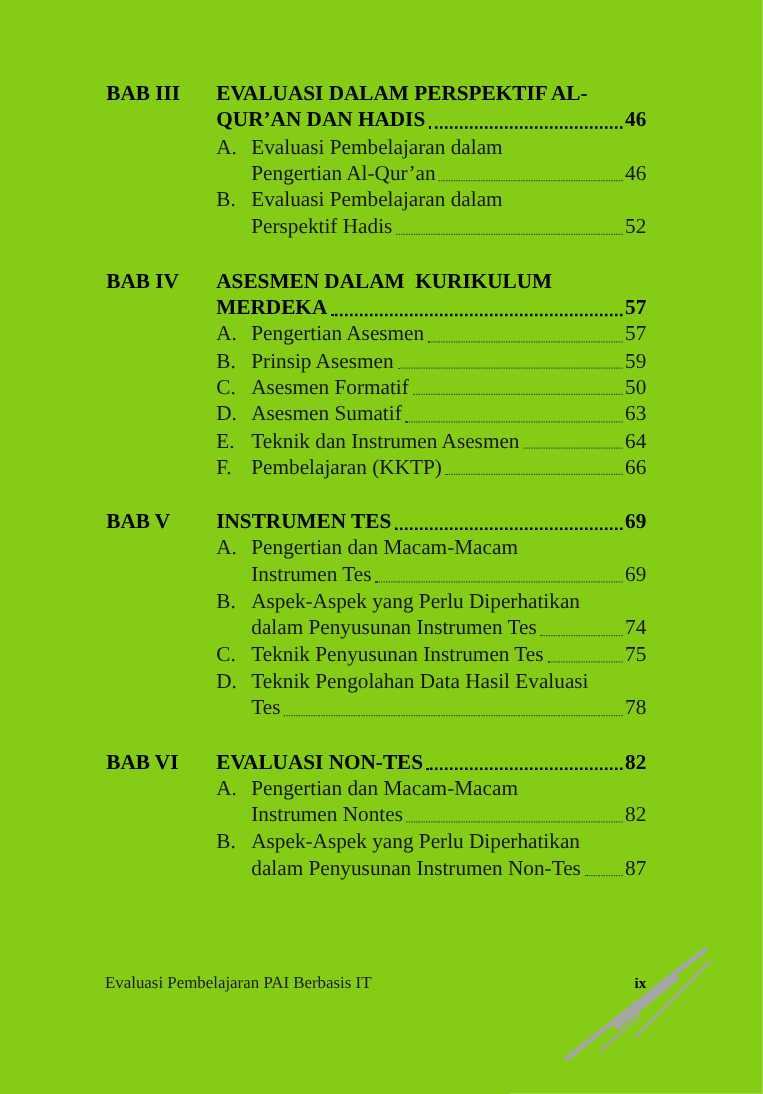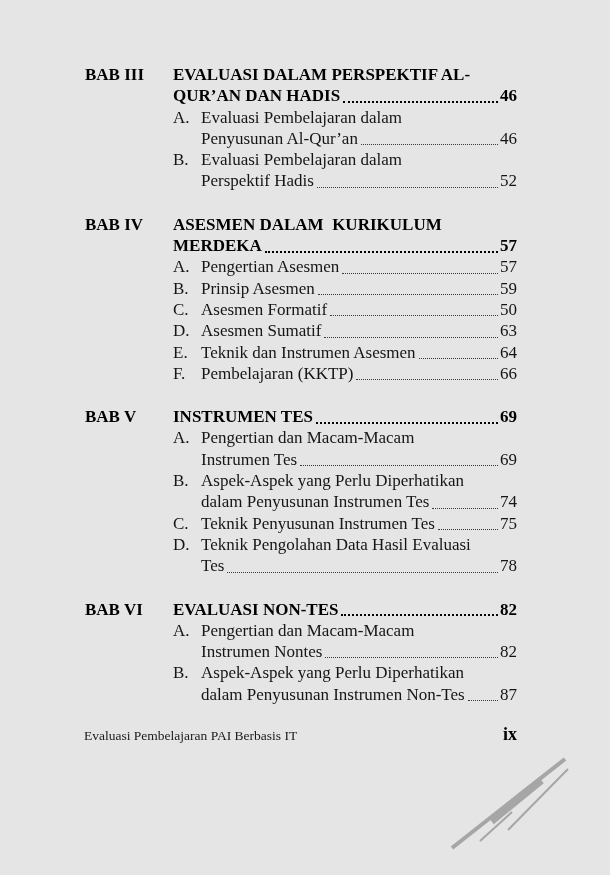--- a/index.html
+++ b/index.html
@@ -4,21 +4,21 @@
 <style>
   * { margin: 0; padding: 0; box-sizing: border-box; }
   html, body { width: 610px; height: 875px; }
   body {
     background: #ffffff;
     font-family: "Liberation Serif", "DejaVu Serif", serif;
     color: #151515;
     position: relative;
     overflow: hidden;
   }
-  .page { position: absolute; inset: 0; background: #e5e5e5; }
+  .page { position: absolute; inset: 0; background: #84cc16; }
 
   .toc {
     position: absolute;
     top: 64px;
     left: 85px;
     width: 432px;
     font-size: 17px;
     line-height: 21.3px;
   }
   .chapter + .chapter { margin-top: 22px; }
@@ -34,30 +34,30 @@
     margin: 0 2px 4px 3px;
     border-bottom: 1.6px dotted #3c3c3c;
   }
   .line.bold .leader { border-bottom: 2.2px dotted #000; margin-bottom: 3.5px; }
   .items { margin-left: 88px; }
   .item { display: flex; }
   .letter { flex: 0 0 28px; width: 28px; }
 
   .footer {
     position: absolute;
-    top: 724px;
+    top: 778px;
     left: 84px;
     width: 433px;
     display: flex;
     justify-content: space-between;
     align-items: baseline;
     font-size: 13.5px;
     color: #1a1a1a;
   }
-  .footer-page { font-weight: bold; font-size: 18px; color: #000; text-align: right; }
+  .footer-page { font-weight: bold; font-size: 12px; color: #000; text-align: right; }
 
   .swoosh {
     position: absolute;
     left: 450px;
     top: 754px;
     width: 122px;
     height: 96px;
   }
   .swoosh svg { display: block; width: 122px; height: 96px; }
 </style>
@@ -82,21 +82,21 @@
           </div>
         </div>
         <div class="items">
           <div class="item">
             <div class="letter">A.</div>
             <div class="block">
               <div class="line">
                 <span class="txt">Evaluasi Pembelajaran dalam</span>
               </div>
               <div class="line">
-                <span class="txt">Penyusunan Al-Qur’an</span>
+                <span class="txt">Pengertian Al-Qur’an</span>
                 <span class="leader"></span>
                 <span class="pagenum">46</span>
               </div>
             </div>
           </div>
           <div class="item">
             <div class="letter">B.</div>
             <div class="block">
               <div class="line">
                 <span class="txt">Evaluasi Pembelajaran dalam</span>

